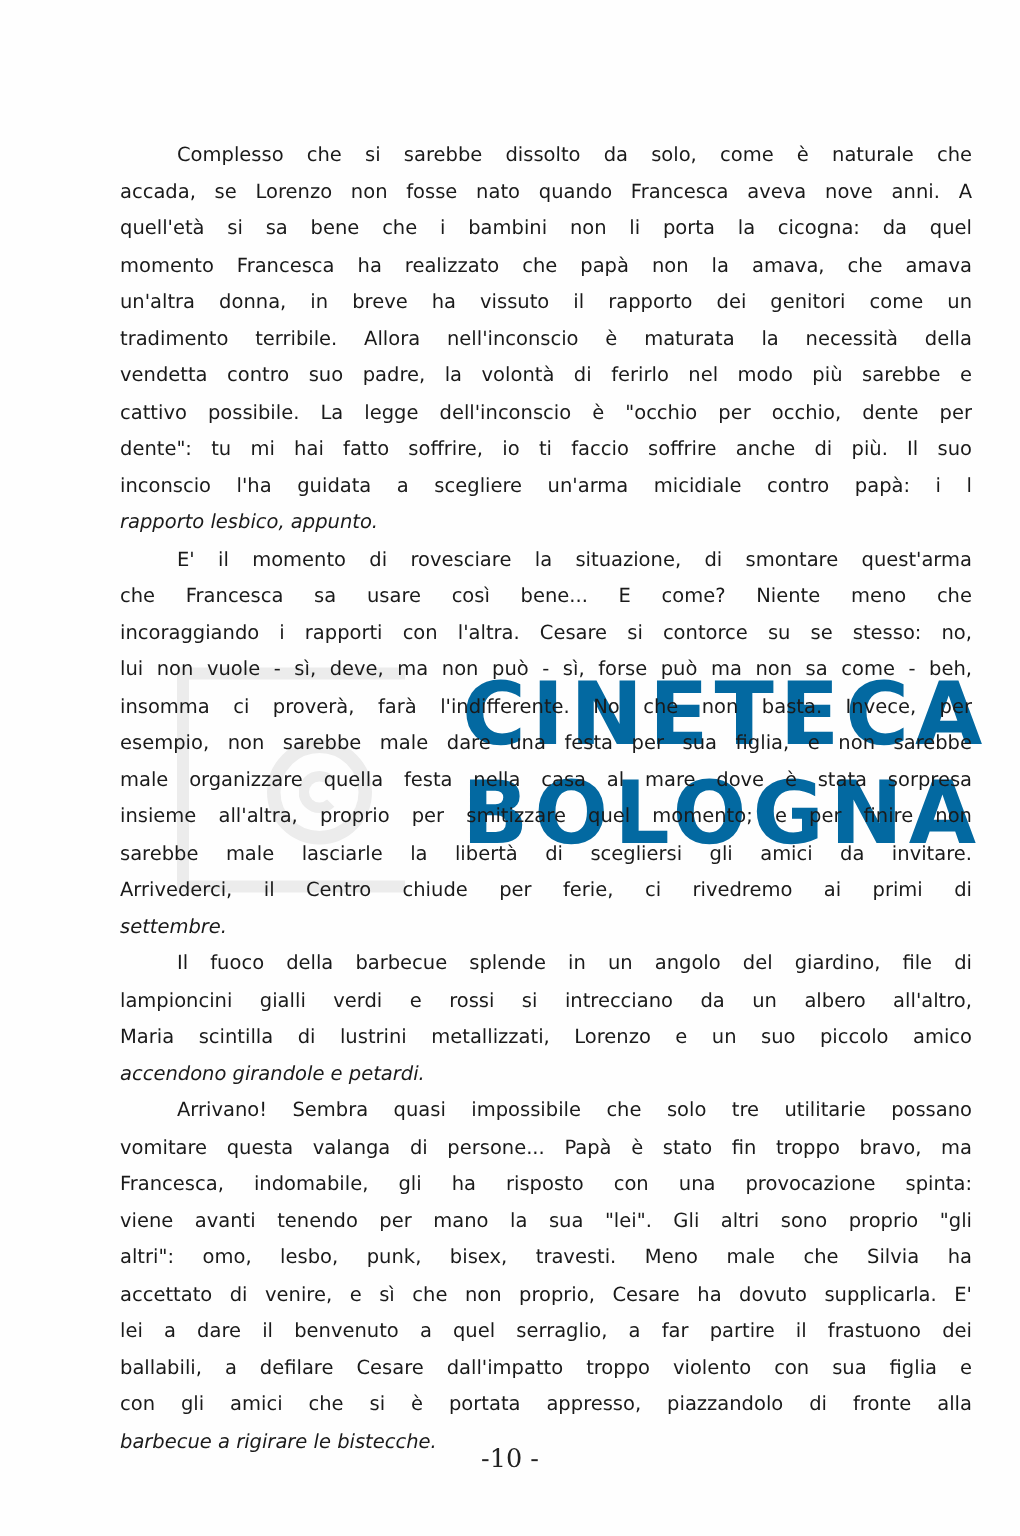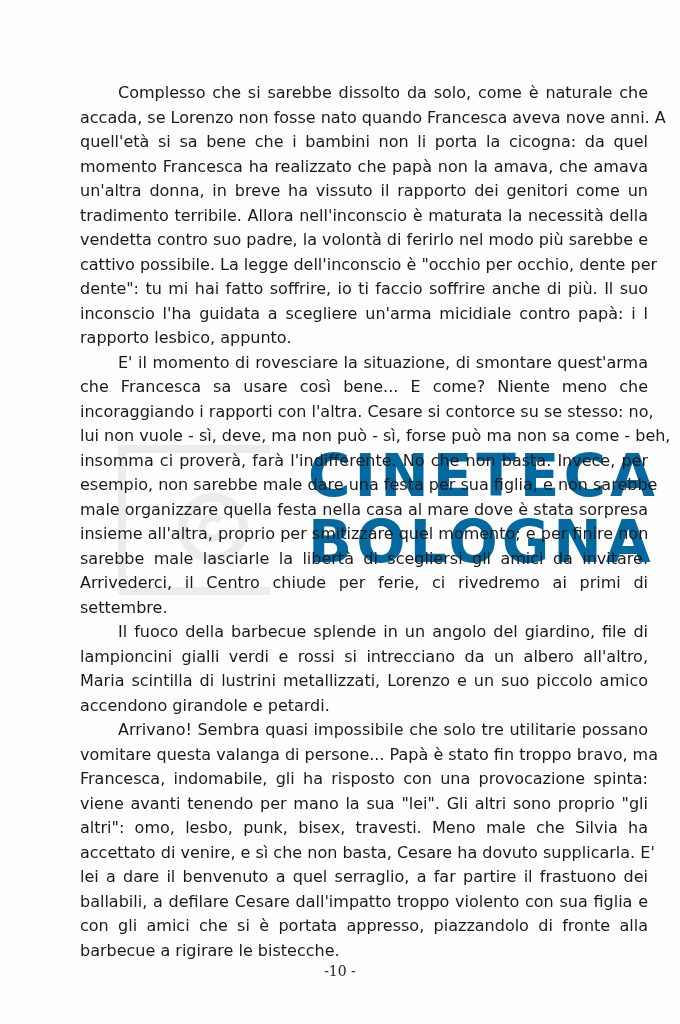--- a/index.html
+++ b/index.html
@@ -74,48 +74,49 @@
       letter-spacing: 4px;
       color: #0369a1;
       line-height: 1;
     }
     .wm-line1 { top: 2px; }
     .wm-line2 { top: 68px; }
 
     .text-block {
       position: absolute;
       left: 80px;
-      top: 81px;
+      top: 92px;
       width: 568px;
-      font-size: 16px;
+      font-size: 13px;
       line-height: 24.5px;
     }
     .line {
       display: block;
       text-align: justify;
       text-align-last: justify;
       white-space: nowrap;
       height: 24.5px;
       overflow: visible;
     }
     .line.last {
       text-align-last: left;
+      font-style: italic;
     }
     .line.indent {
       padding-left: 38px;
     }
 
     .page-number {
       position: absolute;
       left: 0;
       width: 680px;
       top: 963px;
       text-align: center;
       font-family: "DejaVu Serif", "Liberation Serif", serif;
-      font-size: 14px;
+      font-size: 17px;
       color: #222;
     }
   </style>
 </head>
 <body>
 
 <div class="page">
 
   <div class="watermark">
     <div class="wm-frame"></div>
@@ -157,21 +158,21 @@
         <span class="line">lampioncini gialli verdi e rossi si intrecciano da un albero all'altro,</span>
         <span class="line">Maria scintilla di lustrini metallizzati, Lorenzo e un suo piccolo amico</span>
         <span class="line last">accendono girandole e petardi.</span>
       </div>
       <div>
         <span class="line indent">Arrivano! Sembra quasi impossibile che solo tre utilitarie possano</span>
         <span class="line">vomitare questa valanga di persone... Papà è stato fin troppo bravo, ma</span>
         <span class="line">Francesca, indomabile, gli ha risposto con una provocazione spinta:</span>
         <span class="line">viene avanti tenendo per mano la sua "lei". Gli altri sono proprio "gli</span>
         <span class="line">altri": omo, lesbo, punk, bisex, travesti. Meno male che Silvia ha</span>
-        <span class="line">accettato di venire, e sì che non basta, Cesare ha dovuto supplicarla. E'</span>
+        <span class="line">accettato di venire, e sì che non proprio, Cesare ha dovuto supplicarla. E'</span>
         <span class="line">lei a dare il benvenuto a quel serraglio, a far partire il frastuono dei</span>
         <span class="line">ballabili, a defilare Cesare dall'impatto troppo violento con sua figlia e</span>
         <span class="line">con gli amici che si è portata appresso, piazzandolo di fronte alla</span>
         <span class="line last">barbecue a rigirare le bistecche.</span>
       </div>
     </div>
 
   <div class="page-number">-10 -</div>
 </div>
 

